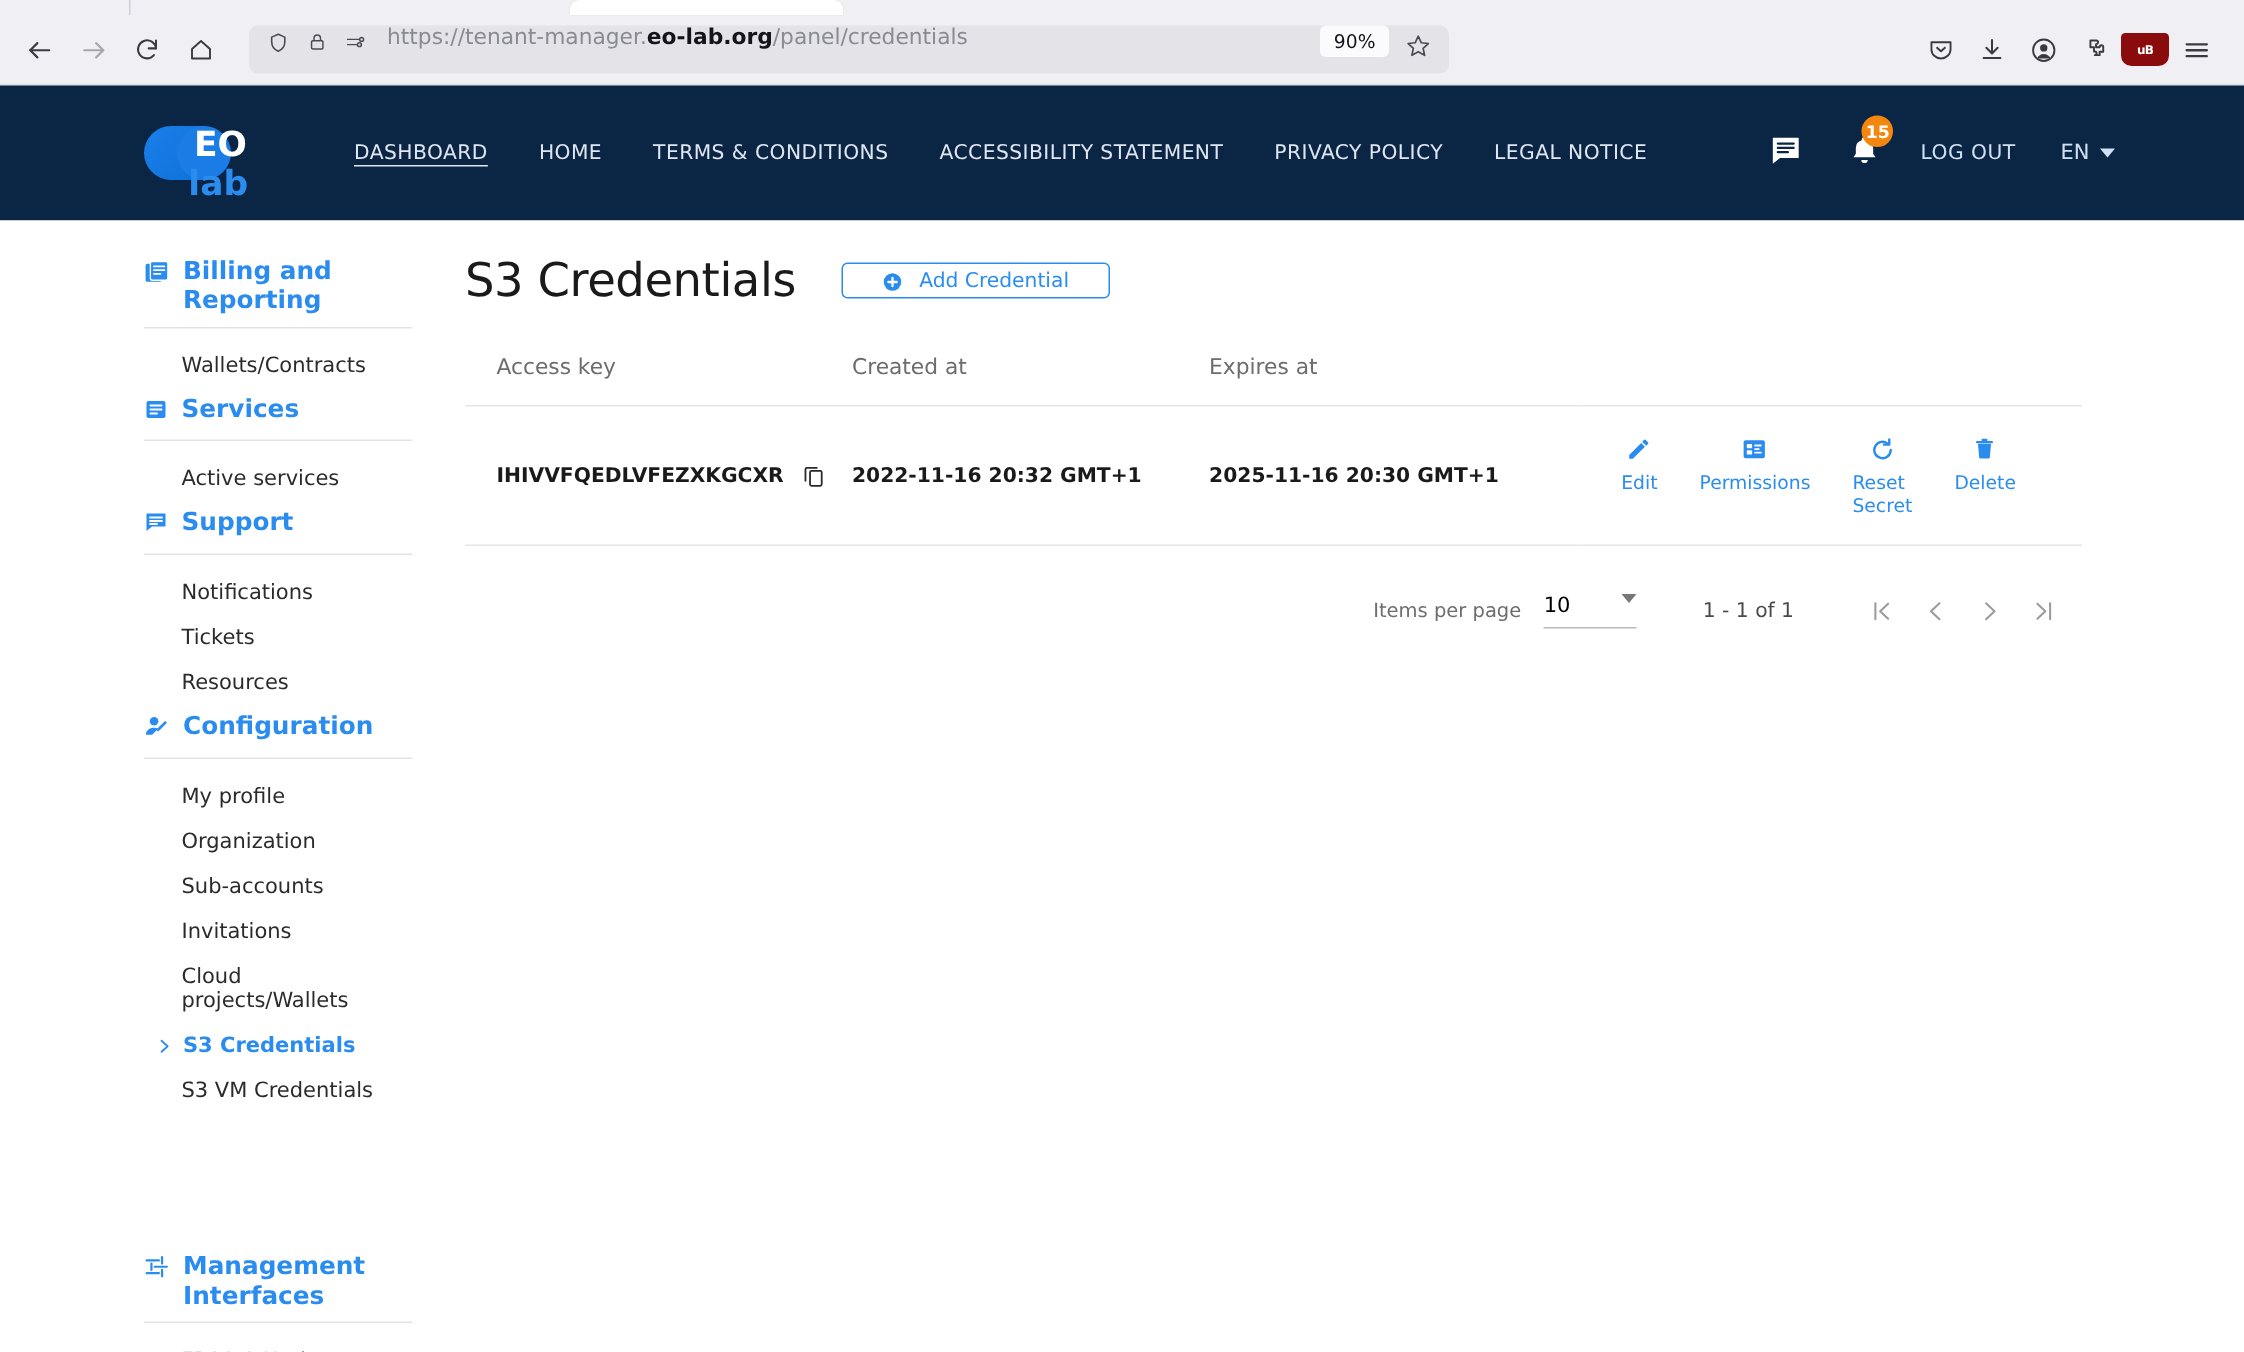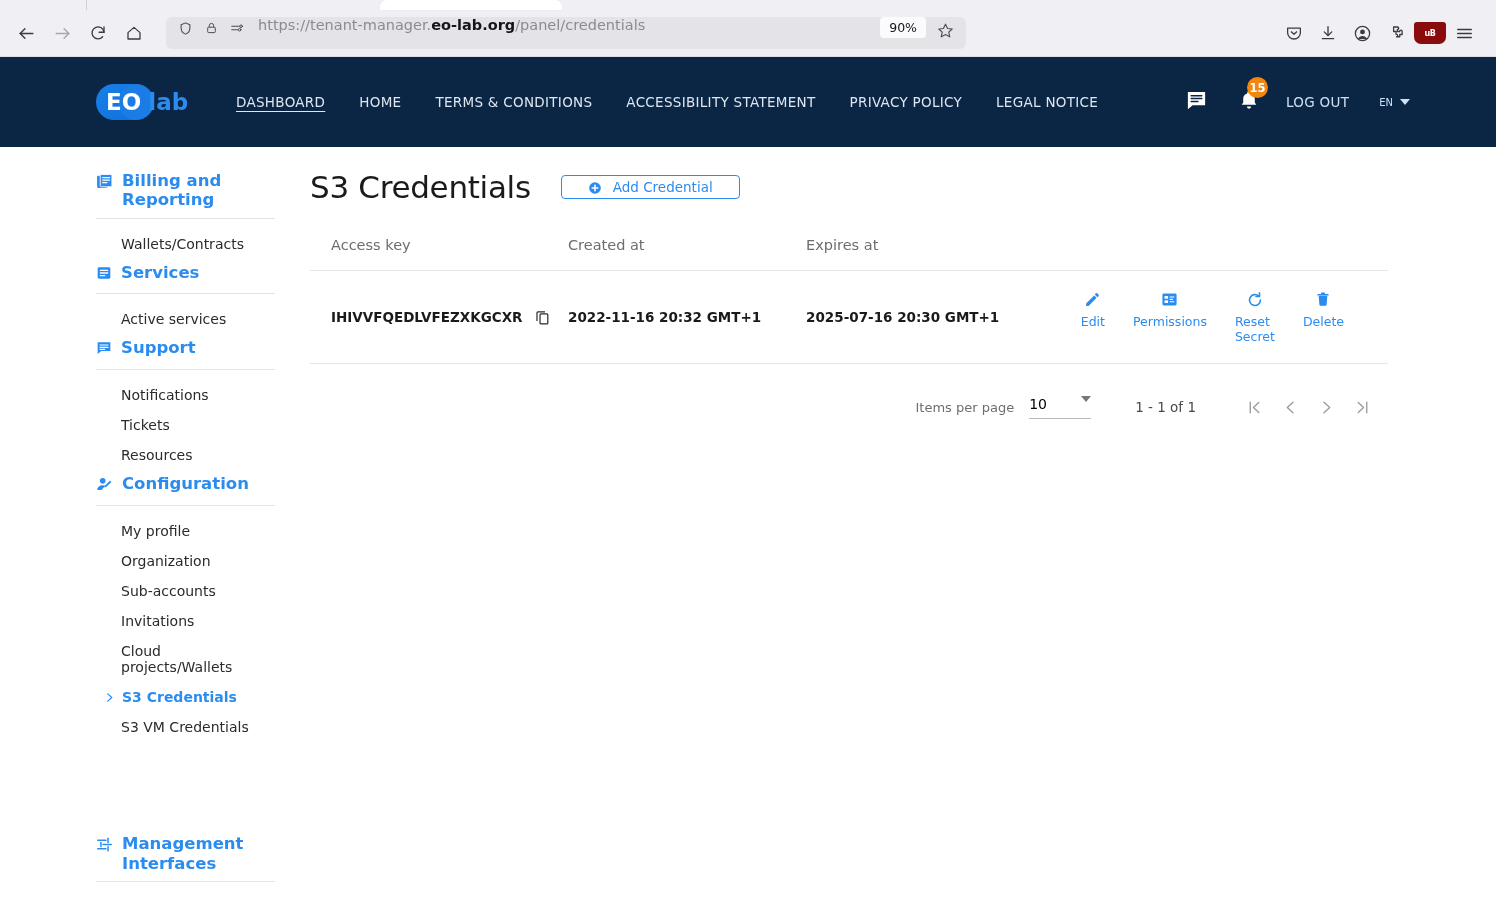--- a/index.html
+++ b/index.html
@@ -69,21 +69,21 @@
   }
 
   
   #app-header {
     height: 90px; background: #0b2545; display: flex; align-items: center;
     padding: 0 0 0 96px;
   }
   #logo { display: flex; align-items: center; width: 118px; }
   #logo-mark {
     position: relative; width: 92px; height: 36px;
-    display: flex; align-items: center;
+    display: flex; align-items: center; flex-direction: column;
   }
   .logo-blob {
     position: absolute; left: 0; top: 0; width: 56px; height: 36px;
     background: linear-gradient(135deg,#1a7fe8 0%, #0b6fd8 100%);
     border-radius: 18px 18px 18px 18px;
   }
   .logo-blob::after {
     content: ""; position: absolute; right: -2px; top: 0;
     width: 36px; height: 36px; background: #1b7ce6; border-radius: 50%;
   }
@@ -109,21 +109,21 @@
   #chat-icon { margin-right: 30px; }
   #bell-wrap { position: relative; margin-right: 26px; }
   #bell-badge {
     position: absolute; top: -11px; left: 9px; background: #f2860f;
     color: #fff; border-radius: 50%; width: 21px; height: 21px;
     font-size: 11.5px; display: flex; align-items: center;
     justify-content: center; font-weight: bold;
   }
   #logout-link { color: #cfe0f3; font-size: 13.5px; letter-spacing:0.3px;
     margin-right: 30px; text-decoration: none; }
-  #lang-select { color: #cfe0f3; font-size: 10px; display: flex;
+  #lang-select { color: #cfe0f3; font-size: 14px; display: flex;
     align-items: center; }
   #lang-select .caret {
     margin-left: 7px; width: 0; height: 0;
     border-left: 5px solid transparent; border-right: 5px solid transparent;
     border-top: 6px solid #cfe0f3;
   }
 
   
   #page-body { display: flex; height: 763px; background: #fff; }
 
@@ -503,21 +503,21 @@
               <span>IHIVVFQEDLVFEZXKGCXR</span>
               <span class="copy">
                 <svg width="17" height="17" viewBox="0 0 24 24" fill="none" stroke="#2a2a2a" stroke-width="1.7" stroke-linejoin="round">
                     <rect x="8.5" y="7" width="11" height="14" rx="1.4"></rect>
                     <path d="M15.5 4.2H5.6a1.4 1.4 0 0 0-1.4 1.4v11.3"></path>
                   </svg>
               </span>
             </span>
           </td>
           <td class="col-made">2022-11-16 20:32 GMT+1</td>
-          <td class="col-exp">2025-07-16 20:30 GMT+1</td>
+          <td class="col-exp">2025-11-16 20:30 GMT+1</td>
           <td class="col-act">
             <div class="actions">
               <span class="act">
                 <span class="aicon">
                   <svg width="17" height="17" viewBox="0 0 24 24" fill="#2b8cf0">
                       <path d="M3 17.5V21h3.5L17.8 9.7l-3.5-3.5z"></path>
                       <path d="M20.7 7.1a1.2 1.2 0 0 0 0-1.7l-2.1-2.1a1.2 1.2 0 0 0-1.7 0l-1.7 1.7 3.8 3.8z"></path>
                     </svg>
                 </span>
                 <span>Edit</span>

